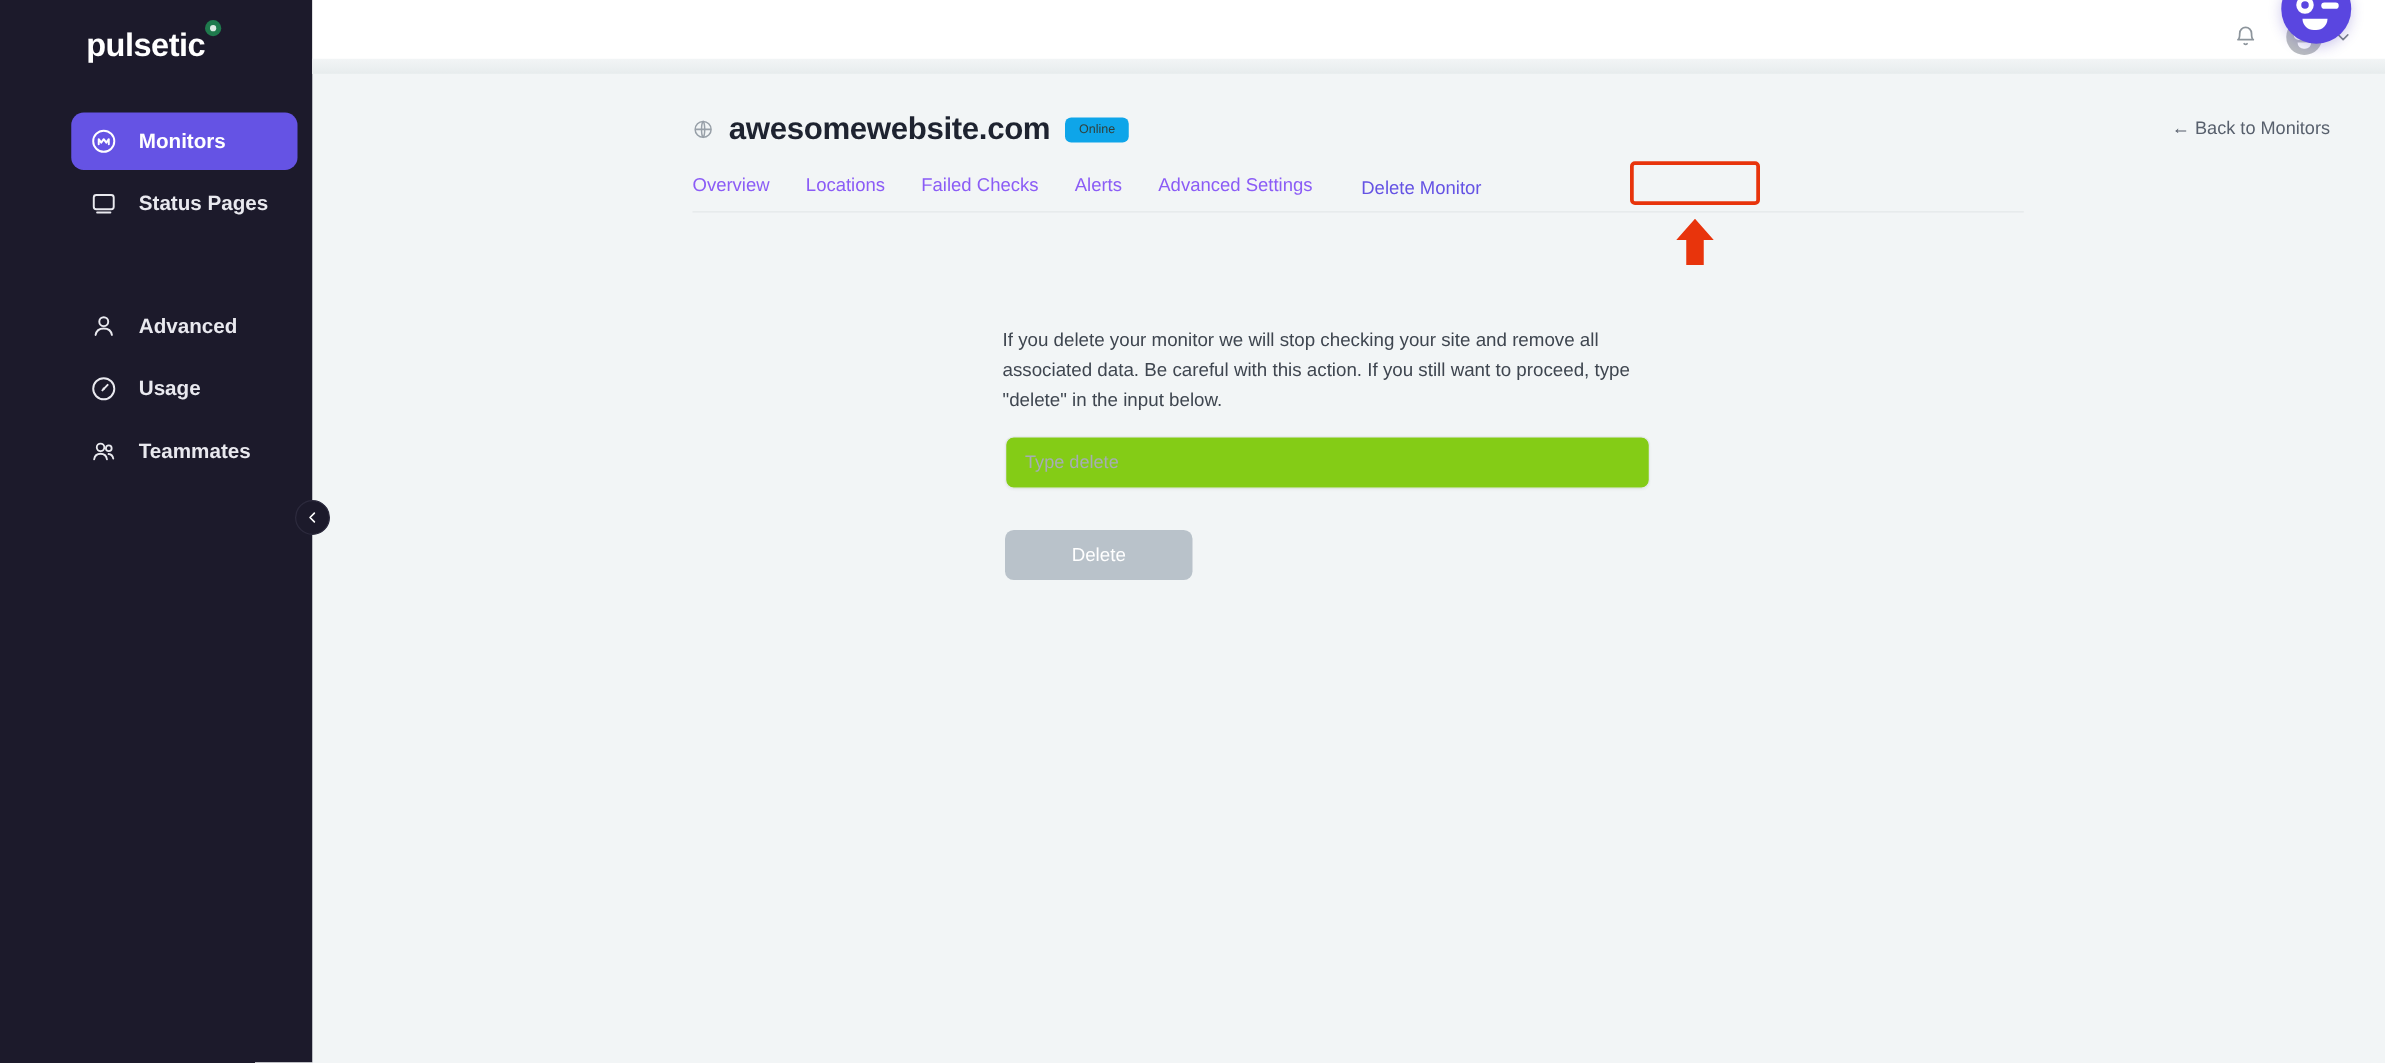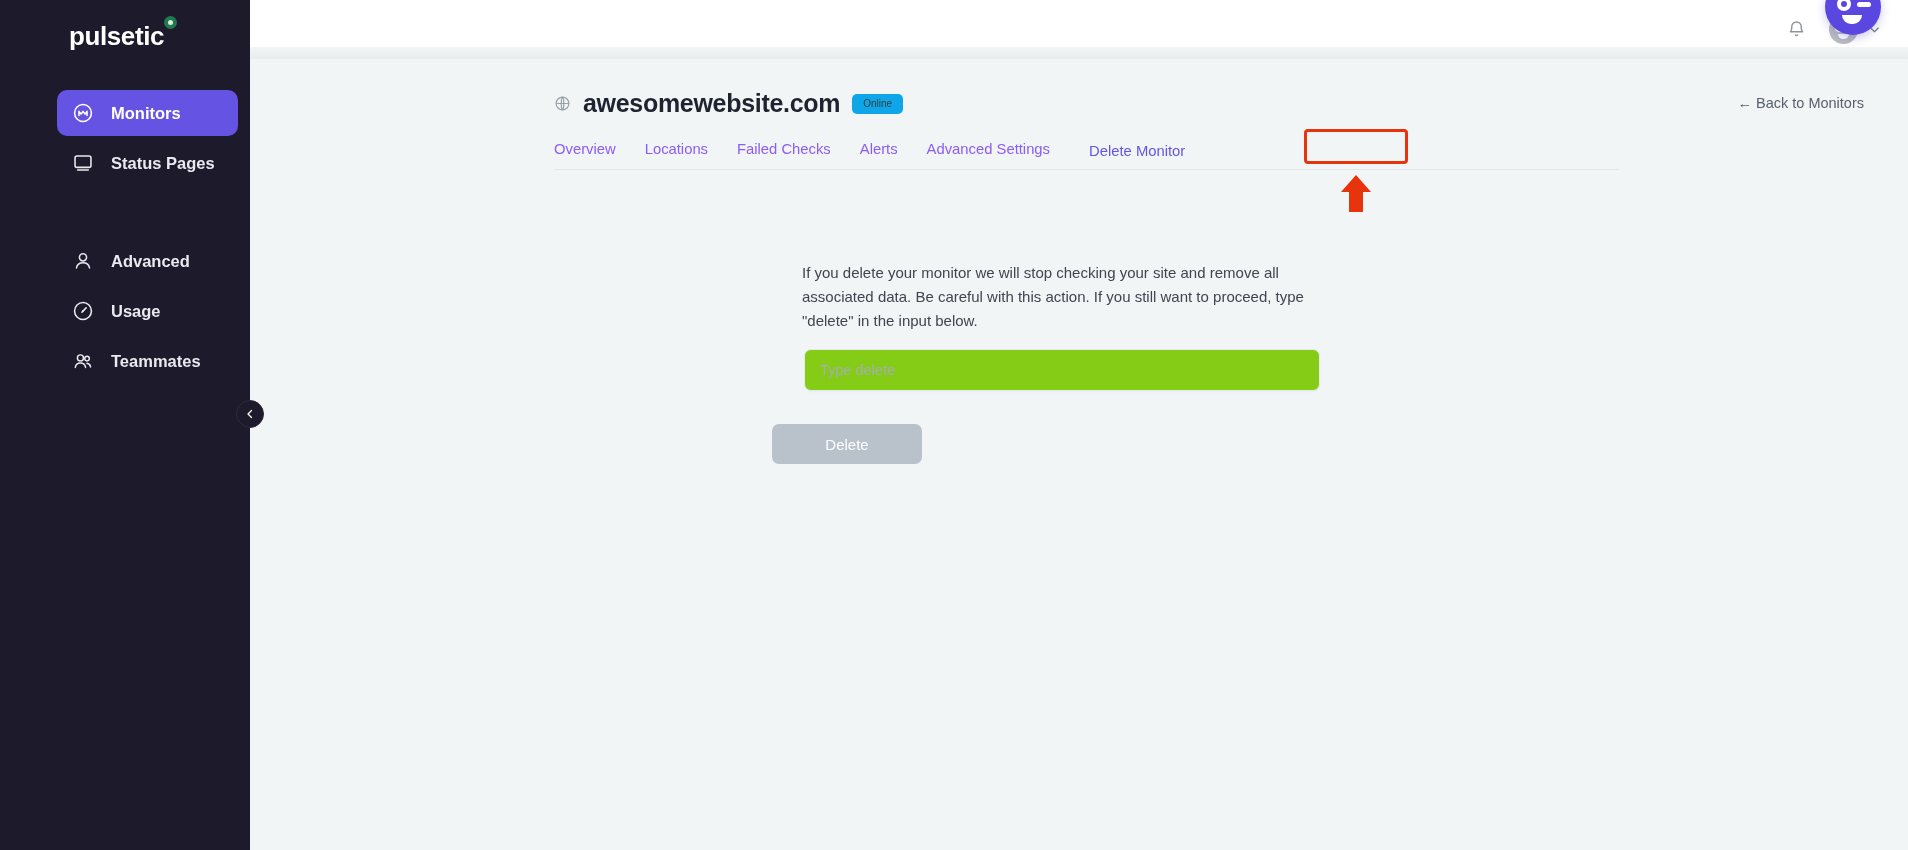--- a/index.html
+++ b/index.html
@@ -189,21 +189,21 @@
     font-size: 14.5px;
     color: #3f4650;
     font-family: "Liberation Sans", sans-serif;
     outline: none;
     box-shadow: 0 1px 2px rgba(16,24,40,.04);
   }
   .delete-input::placeholder { color: #a6adb4; }
 
   .delete-btn {
     position: absolute;
-    left: 522px; top: 365px;
+    left: 554px; top: 365px;
     width: 150px; height: 40px;
     background: #b9c2ca;
     color: #ffffff;
     border: none; border-radius: 7px;
     font-size: 15px;
     font-family: "Liberation Sans", sans-serif;
     cursor: not-allowed;
   }
 
   .chat-widget {

